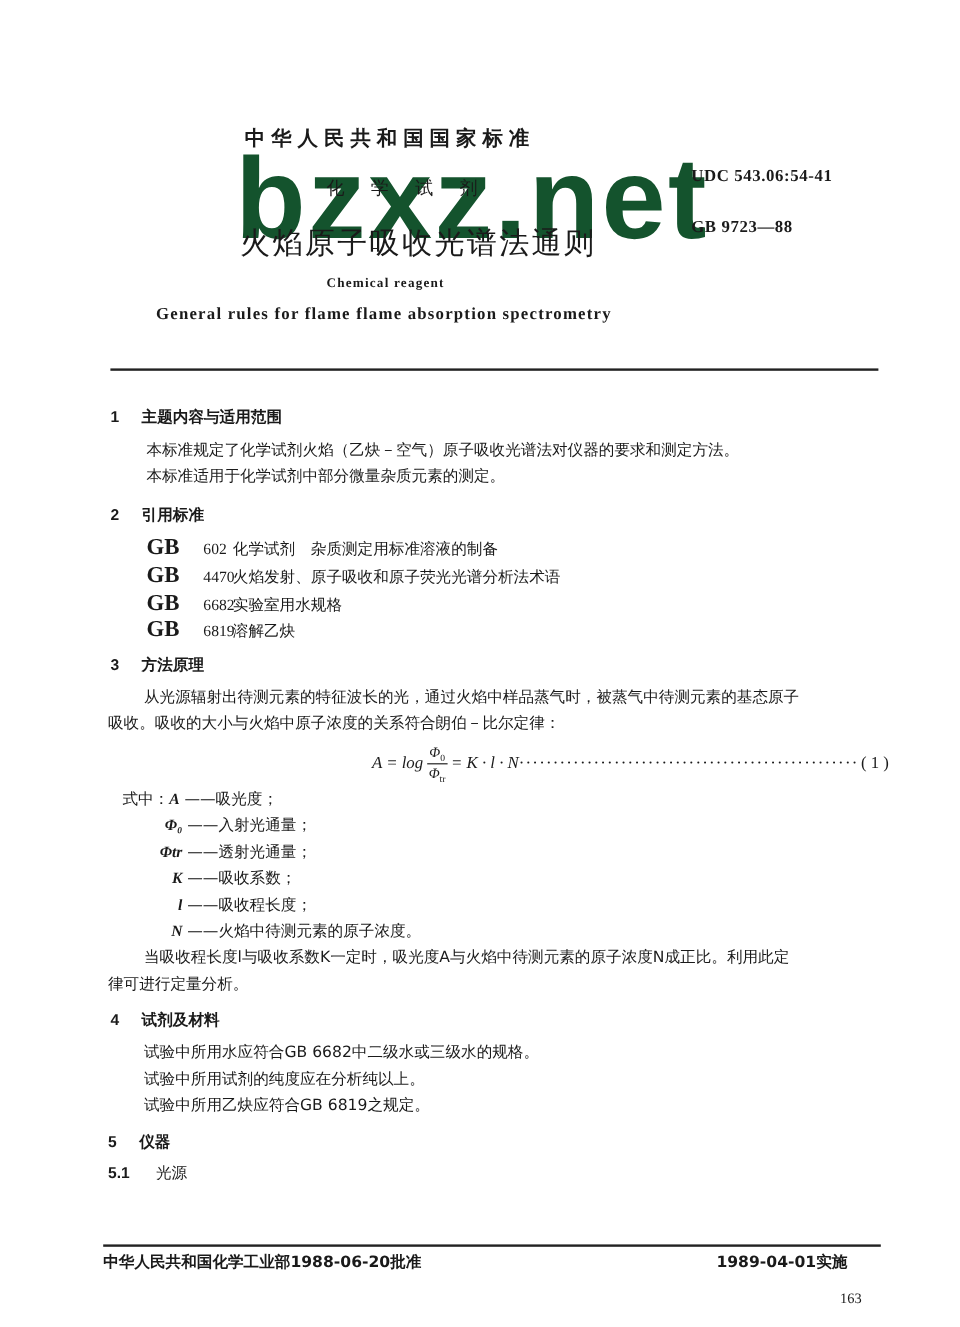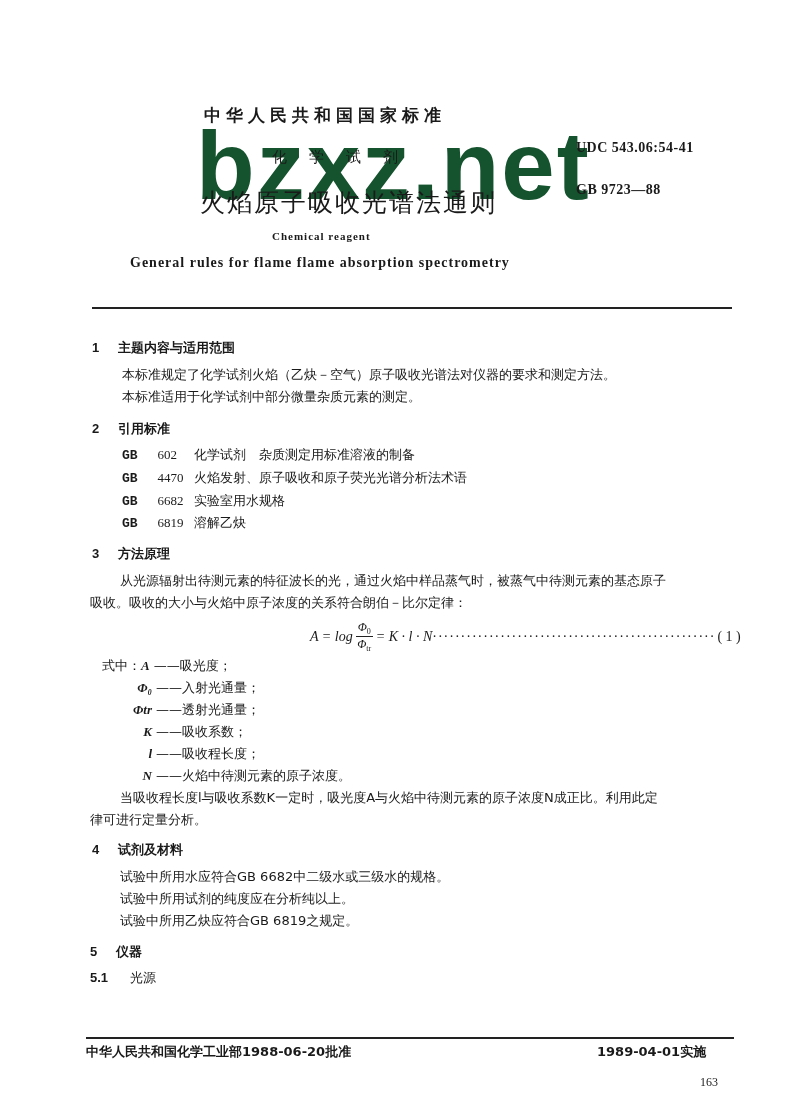--- a/index.html
+++ b/index.html
@@ -21,21 +21,21 @@
     .title1 { left: 272px; top: 148px; font-size: 15px; letter-spacing: 22px; }
     .title2 { left: 200px; top: 186px; font-size: 25px; letter-spacing: 2px; }
     .en1 { left: 272px; top: 230px; font-family: "Liberation Serif", serif; font-weight: bold; font-size: 11px; letter-spacing: 1px; }
     .en2 { left: 130px; top: 255px; font-family: "Liberation Serif", serif; font-weight: bold; font-size: 14px; letter-spacing: 1px; }
     .rule { left: 92px; width: 640px; height: 2px; background: #222; }
     .h { font-size: 13px; font-weight: bold; }
     .h .num { display: inline-block; width: 26px; font-family: "Liberation Sans", sans-serif; }
     .p { font-size: 13px; }
     .ref { font-size: 13px; }
     .ref .code { display: inline-block; width: 72px; }
-    .ref .code b { font-family: Liberation Mono, monospace; font-size: 13px; }
+    .ref .code b { font-family: Liberation Serif, serif; font-size: 19px; }
     .ref .code span { font-family: "Liberation Serif", serif; font-size: 13px; margin-left: 20px; }
     .formula { left: 310px; top: 620px; font-family: "Liberation Serif", serif; font-size: 14px; font-style: italic; display: flex; align-items: center; }
     .frac { display: inline-flex; flex-direction: column; align-items: center; margin: 0 3px; font-size: 12px; }
     .frac .top { border-bottom: 1px solid #222; padding: 0 2px; }
     .frac sub { font-size: 8px; font-style: normal; }
     .dots { font-style: normal; letter-spacing: 1px; }
     .eqno { font-style: normal; margin-left: 2px; }
     .var { font-size: 13px; margin-left: 16px; }
     .var .sym { display: inline-block; width: 40px; text-align: right; font-family: "Liberation Serif", serif; font-style: italic; font-weight: bold; }
     .var .dash { margin: 0 0 0 4px; }

